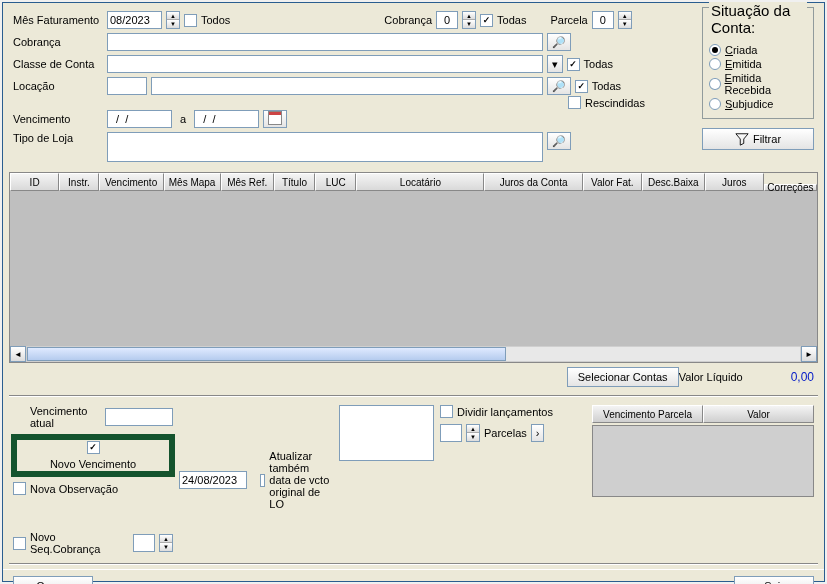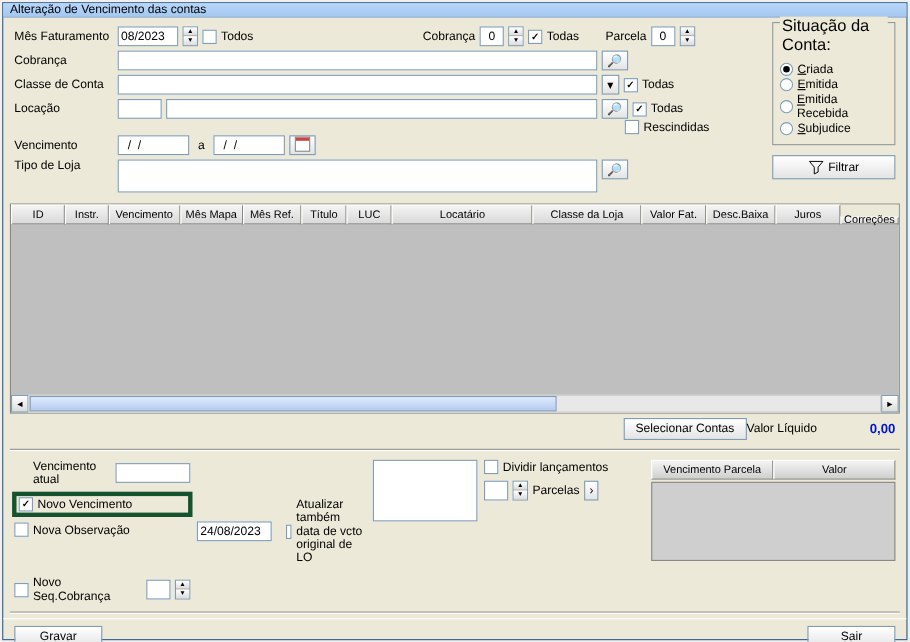--- a/index.html
+++ b/index.html
@@ -32,45 +32,42 @@
   border:1px solid #fff; border-right-color:#888; border-bottom-color:#888;
   font-size:10px; display:flex; align-items:center; justify-content:center;
   background:linear-gradient(#f4f4f4,#d9d9d9);
 }
 .grid-body { height:155px; background:#bfbfbf; }
 .grid-scroll { height:16px; background:#ece9d8; display:flex;}
 .grid-scroll .track { flex:1; background:#e8e8e8; border:1px solid #cfcfcf; position:relative;}
 .grid-scroll .thumb { position:absolute; left:0; top:0; width:62%; height:100%; background:linear-gradient(#dfeaff,#b5ccee); border:1px solid #7f9db9;}
 .grid-scroll .arrow { width:16px; border:1px solid #7f9db9; background:linear-gradient(#fff,#dcdcdc); display:flex; align-items:center; justify-content:center; font-size:8px; }
 .below-grid { display:flex; align-items:center; justify-content:flex-end; padding:4px 10px; }
-.val-liq { font-weight:bold; color:#0018c7; font-size:12px; }
+.val-liq { font-weight:normal; color:#0018c7; font-size:12px; }
 .divider { border-top:1px solid #888; border-bottom:1px solid #fff; margin:4px 6px;}
 .bottom-area { padding:4px 10px; display:flex; gap:6px;}
 .left-col { width:160px; display:flex; flex-direction:column; gap:6px;}
 .check-row { display:flex; align-items:center; gap:4px;}
-.highlight { border:4px solid #14532d; padding:1px 2px; margin:-1px -2px;}
+.highlight { border:6px solid #14532d; padding:1px 2px; margin:-1px -2px;flex-direction:column;}
 .mid-col { flex:1; display:flex; gap:6px;}
 .obs-box { width:100%; height:56px; border:1px solid #7f9db9; background:#fff;}
 .right-panel { width:222px; display:flex; flex-direction:column; gap:2px;margin-left:16px;}
 .small-grid-head { display:flex; height:18px; }
 .small-grid-head div { flex:1; border:1px solid #fff; border-right-color:#888; border-bottom-color:#888; background:linear-gradient(#f4f4f4,#cfcfcf); font-size:10px; display:flex; align-items:center; justify-content:center;}
 .small-grid-body { height:72px; background:#cfcfcf; border:1px solid #888;}
 .footer { padding:6px 10px; display:flex; justify-content:space-between; border-top:1px solid #fff;}
 .funnel { width:14px; height:14px; display:inline-block; }
 .calendar { display:inline-block;width:14px;height:14px;border:1px solid #888;background:#fff;position:relative;}
 .calendar::before{content:"";position:absolute;top:0;left:0;right:0;height:3px;background:#c44;}
 svg { display:block;}
 </style>
 </head>
 <body>
 
 <div class="window">
-  <div class="titlebar">
-    <span>Alteração de Vencimento das contas</span>
-  </div>
 
   <div class="filter-area">
 
     <div class="row">
       <span class="lbl">Mês Faturamento</span>
       <input class="txt" style="width: 55px;" value="08/2023">
       <div class="spin">
           <span>▲</span>
           <span>▼</span>
         </div>
@@ -172,21 +169,21 @@
   <div class="grid-wrap">
     <div class="grid-head" id="grid-head">
         <div style="width: 50px;">ID</div>
         <div style="width: 40px;">Instr.</div>
         <div style="width: 66px;">Vencimento</div>
         <div style="width: 58px;">Mês Mapa</div>
         <div style="width: 54px;">Mês Ref.</div>
         <div style="width: 42px;">Título</div>
         <div style="width: 42px;">LUC</div>
         <div style="width: 130px;">Locatário</div>
-        <div style="width: 100px;">Classe da Loja</div>
+        <div style="width: 100px;">Juros da Conta</div>
         <div style="width: 60px;">Valor Fat.</div>
         <div style="width: 64px;">Desc.Baixa</div>
         <div style="width: 60px;">Juros</div>
         <div style="width: 54px; margin-top: 11px;">Correções</div>
       </div>
     <div class="grid-body"></div>
     <div class="grid-scroll">
       <div class="arrow">◄</div>
       <div class="track">
           <div class="thumb"></div>

